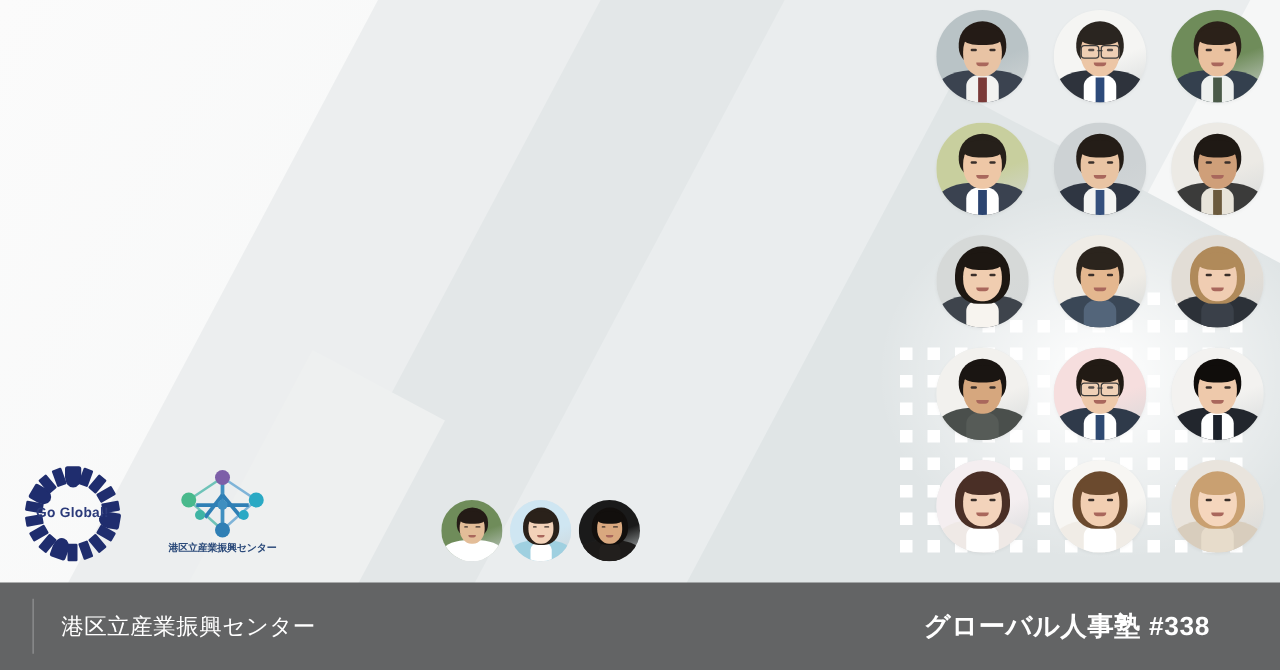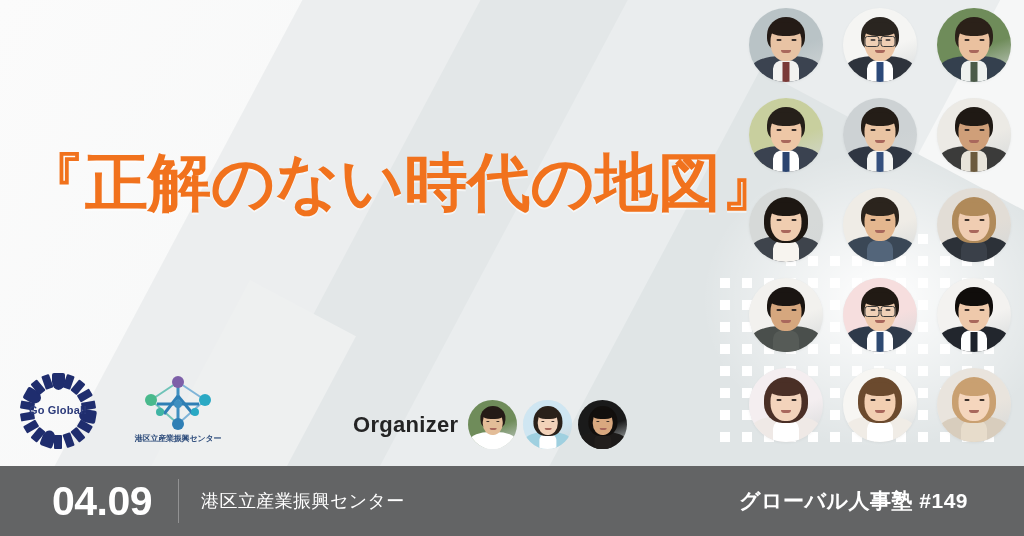--- a/index.html
+++ b/index.html
@@ -304,21 +304,20 @@
         <i style="left: 132px; top: 220px;"></i>
         <i style="left: 154px; top: 220px;"></i>
         <i style="left: 176px; top: 220px;"></i>
         <i style="left: 198px; top: 220px;"></i>
         <i style="left: 220px; top: 220px;"></i>
         <i style="left: 242px; top: 220px;"></i>
         <i style="left: 264px; top: 220px;"></i>
       </div>
   </div>
 
-  <div class="title-main">『正解のない時代の地図』</div>
 
 
   <div class="logos">
 
     <div class="logo-go">
       <div class="ring" id="goring">
           <span class="seg" style="width: 13px; height: 17px; margin-left: -6.5px; transform: rotate(0deg) translateY(-38px); border-radius: 2px 2px 50% 50%;"></span>
           <span class="seg" style="width: 8px; height: 14px; margin-left: -4px; transform: rotate(20deg) translateY(-38px);"></span>
           <span class="seg" style="width: 8px; height: 14px; margin-left: -4px; transform: rotate(40deg) translateY(-38px);"></span>
           <span class="seg" style="width: 8px; height: 14px; margin-left: -4px; transform: rotate(60deg) translateY(-38px);"></span>
@@ -357,21 +356,20 @@
         <circle cx="23" cy="38" r="4" fill="#3fb4a4"></circle>
         <circle cx="58" cy="38" r="4" fill="#2aa9c4"></circle>
         <circle cx="41" cy="30" r="4" fill="#3f8fc0"></circle>
       </svg>
       <div class="cap">港区立産業振興センター</div>
     </div>
 
   </div>
 
   <div class="organizer">
-    <div class="olabel">Organizer</div>
     <div class="org-avatars" id="orgavatars">
         <div class="org-av">
           <div class="face">
             <div class="bgp" style="background: linear-gradient(160deg, rgb(111, 140, 90) 0%, rgb(111, 140, 90) 55%, rgba(0, 0, 0, 0.08) 100%);"></div>
             <div class="body" style="width: 45.03px; height: 17.22px; background: rgb(255, 255, 255);"></div>
             <div class="shirt" style="width: 17.22px; height: 14.57px; background: rgb(255, 255, 255);"></div>
             <div class="hair" style="width: 25.16px; height: 23.84px; top: 5.96px; background: rgb(36, 27, 22);"></div>
             <div class="head" style="width: 20.53px; height: 25.16px; top: 9.93px; background: rgb(227, 189, 152);"></div>
             <div class="eye" style="width: 3.31px; height: 1.59px; top: 20.53px; left: calc(50% - 4.97px); transform: translateX(-50%);"></div>
             <div class="eye" style="width: 3.31px; height: 1.59px; top: 20.53px; left: calc(50% + 4.97px); transform: translateX(-50%);"></div>
@@ -614,21 +612,20 @@
           <div class="head" style="width: 31px; height: 38px; top: 15px; background: rgb(245, 214, 189);"></div>
           <div class="eye" style="width: 5px; height: 2.4px; top: 31px; left: calc(50% - 7.5px); transform: translateX(-50%);"></div>
           <div class="eye" style="width: 5px; height: 2.4px; top: 31px; left: calc(50% + 7.5px); transform: translateX(-50%);"></div>
           <div class="mouth" style="width: 10px; height: 3px; top: 42px;"></div>
           <div class="hair" style="width: 32px; height: 14px; top: 14px; background: rgb(201, 160, 113); border-radius: 50% 50% 40% 40%;"></div>
         </div>
       </div>
     </div>
 
   <div class="bottombar">
-    <div class="bb-date">04.09</div>
     <div class="bb-divider"></div>
     <div class="bb-venue">
       <div class="vname">港区立産業振興センター</div>
     </div>
-    <div class="bb-right">グローバル人事塾 #149</div>
+    <div class="bb-right">グローバル人事塾 #338</div>
   </div>
 
 </div>
 
 </body></html>

